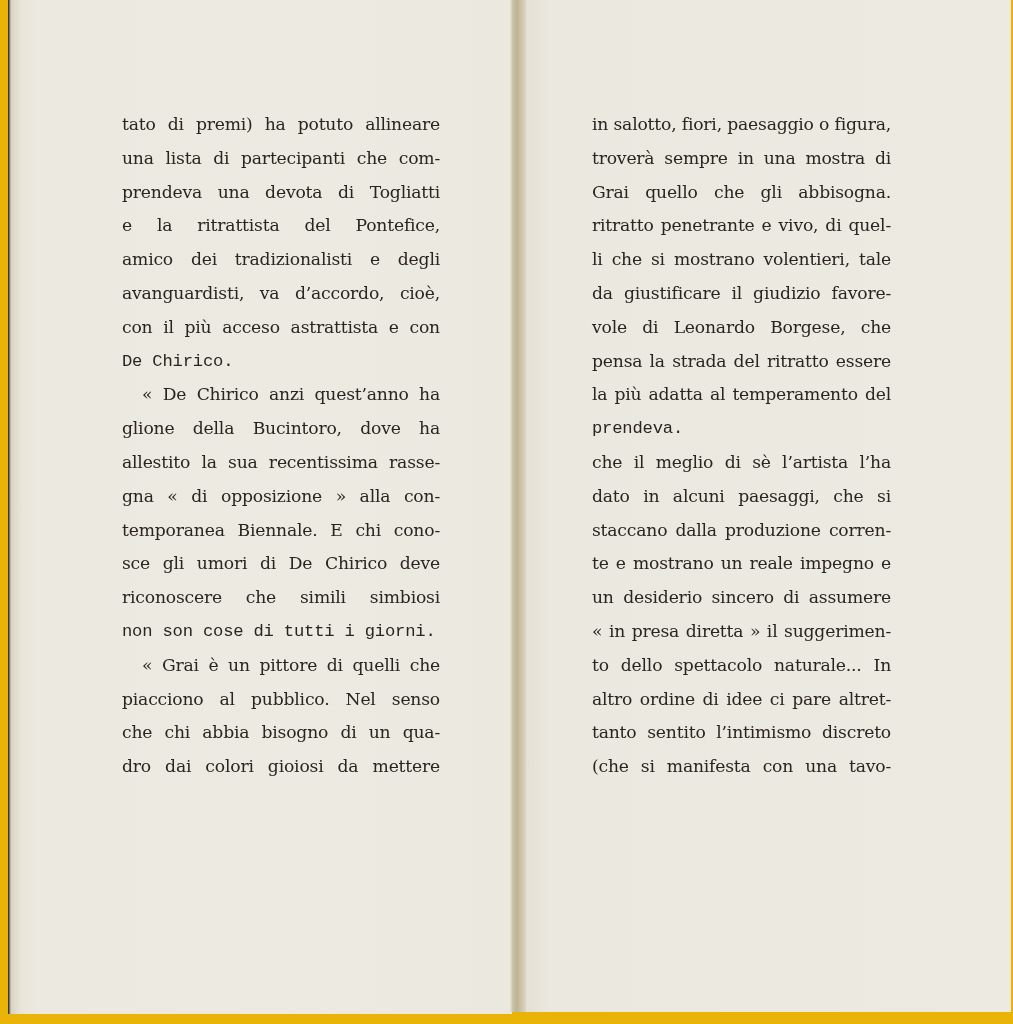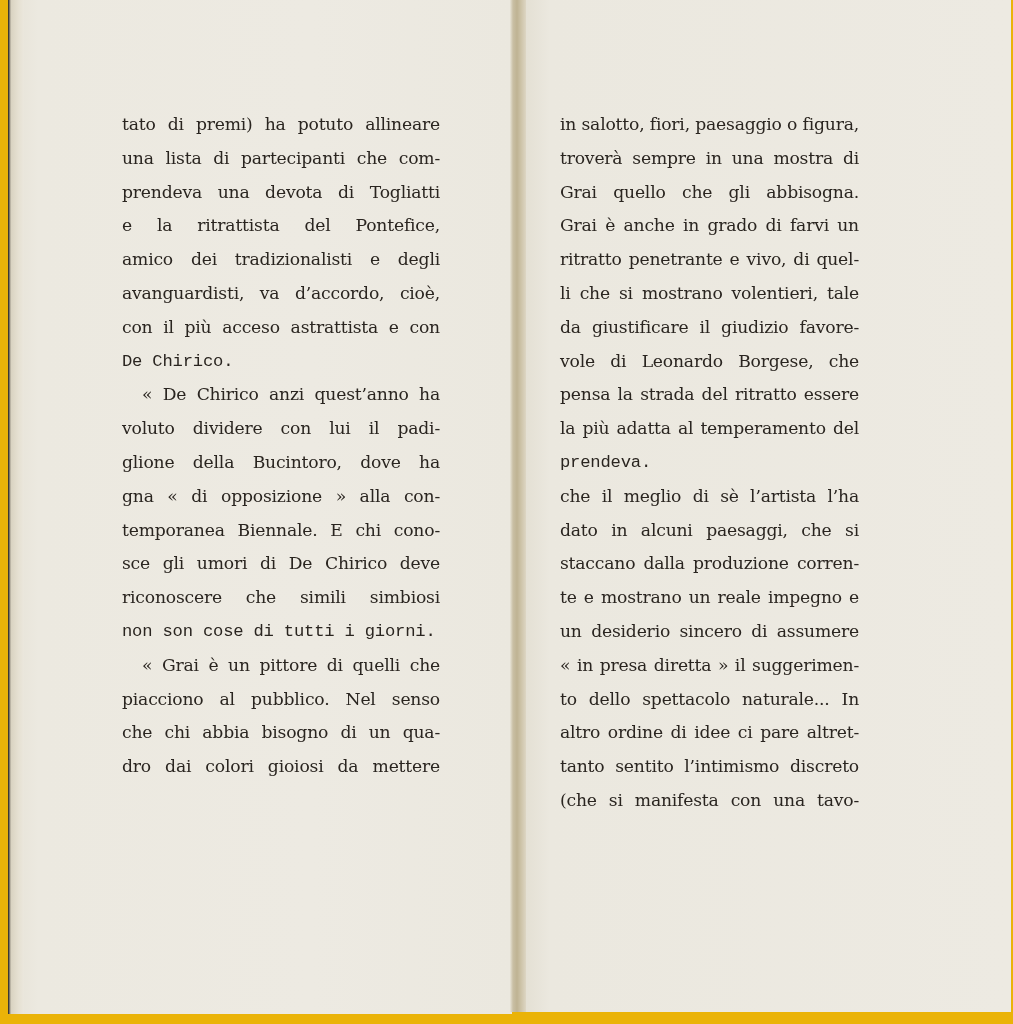--- a/index.html
+++ b/index.html
@@ -51,21 +51,21 @@
     }
     .text-block {
       position: absolute;
       top: 108px;
       font-family: "DejaVu Serif", "Liberation Serif", serif;
       font-size: 17.2px;
       color: #2a2520;
       letter-spacing: -0.2px;
     }
     .text-left { left: 122px; width: 318px; }
-    .text-right { left: 560px; width: 299px; }
+    .text-right { left: 592px; width: 299px; }
     .line {
       height: 33.8px;
       line-height: 33.8px;
       white-space: nowrap;
       text-align: justify;
       text-align-last: justify;
     }
     .line.last {
       text-align-last: left;
       font-family: Liberation Mono, monospace;
@@ -87,37 +87,36 @@
   <div class="text-block text-left" id="left-text">
       <div class="line">tato di premi) ha potuto allineare</div>
       <div class="line">una lista di partecipanti che com-</div>
       <div class="line">prendeva una devota di Togliatti</div>
       <div class="line">e la ritrattista del Pontefice,</div>
       <div class="line">amico dei tradizionalisti e degli</div>
       <div class="line">avanguardisti, va d’accordo, cioè,</div>
       <div class="line">con il più acceso astrattista e con</div>
       <div class="line last">De Chirico.</div>
       <div class="line indent">« De Chirico anzi quest’anno ha</div>
-      <div class="line">voluto dividere con lui il padi-</div>
       <div class="line">glione della Bucintoro, dove ha</div>
+      <div class="line">allestito la sua recentissima rasse-</div>
       <div class="line">gna « di opposizione » alla con-</div>
       <div class="line">temporanea Biennale. E chi cono-</div>
       <div class="line">sce gli umori di De Chirico deve</div>
       <div class="line">riconoscere che simili simbiosi</div>
       <div class="line last">non son cose di tutti i giorni.</div>
       <div class="line indent">« Grai è un pittore di quelli che</div>
       <div class="line">piacciono al pubblico. Nel senso</div>
       <div class="line">che chi abbia bisogno di un qua-</div>
       <div class="line">dro dai colori gioiosi da mettere</div>
     </div>
   <div class="text-block text-right" id="right-text">
       <div class="line">in salotto, fiori, paesaggio o figura,</div>
       <div class="line">troverà sempre in una mostra di</div>
       <div class="line">Grai quello che gli abbisogna.</div>
-      <div class="line">Grai è anche in grado di farvi un</div>
       <div class="line">ritratto penetrante e vivo, di quel-</div>
       <div class="line">li che si mostrano volentieri, tale</div>
       <div class="line">da giustificare il giudizio favore-</div>
       <div class="line">vole di Leonardo Borgese, che</div>
       <div class="line">pensa la strada del ritratto essere</div>
       <div class="line">la più adatta al temperamento del</div>
       <div class="line last">prendeva.</div>
       <div class="line">che il meglio di sè l’artista l’ha</div>
       <div class="line">dato in alcuni paesaggi, che si</div>
       <div class="line">staccano dalla produzione corren-</div>

